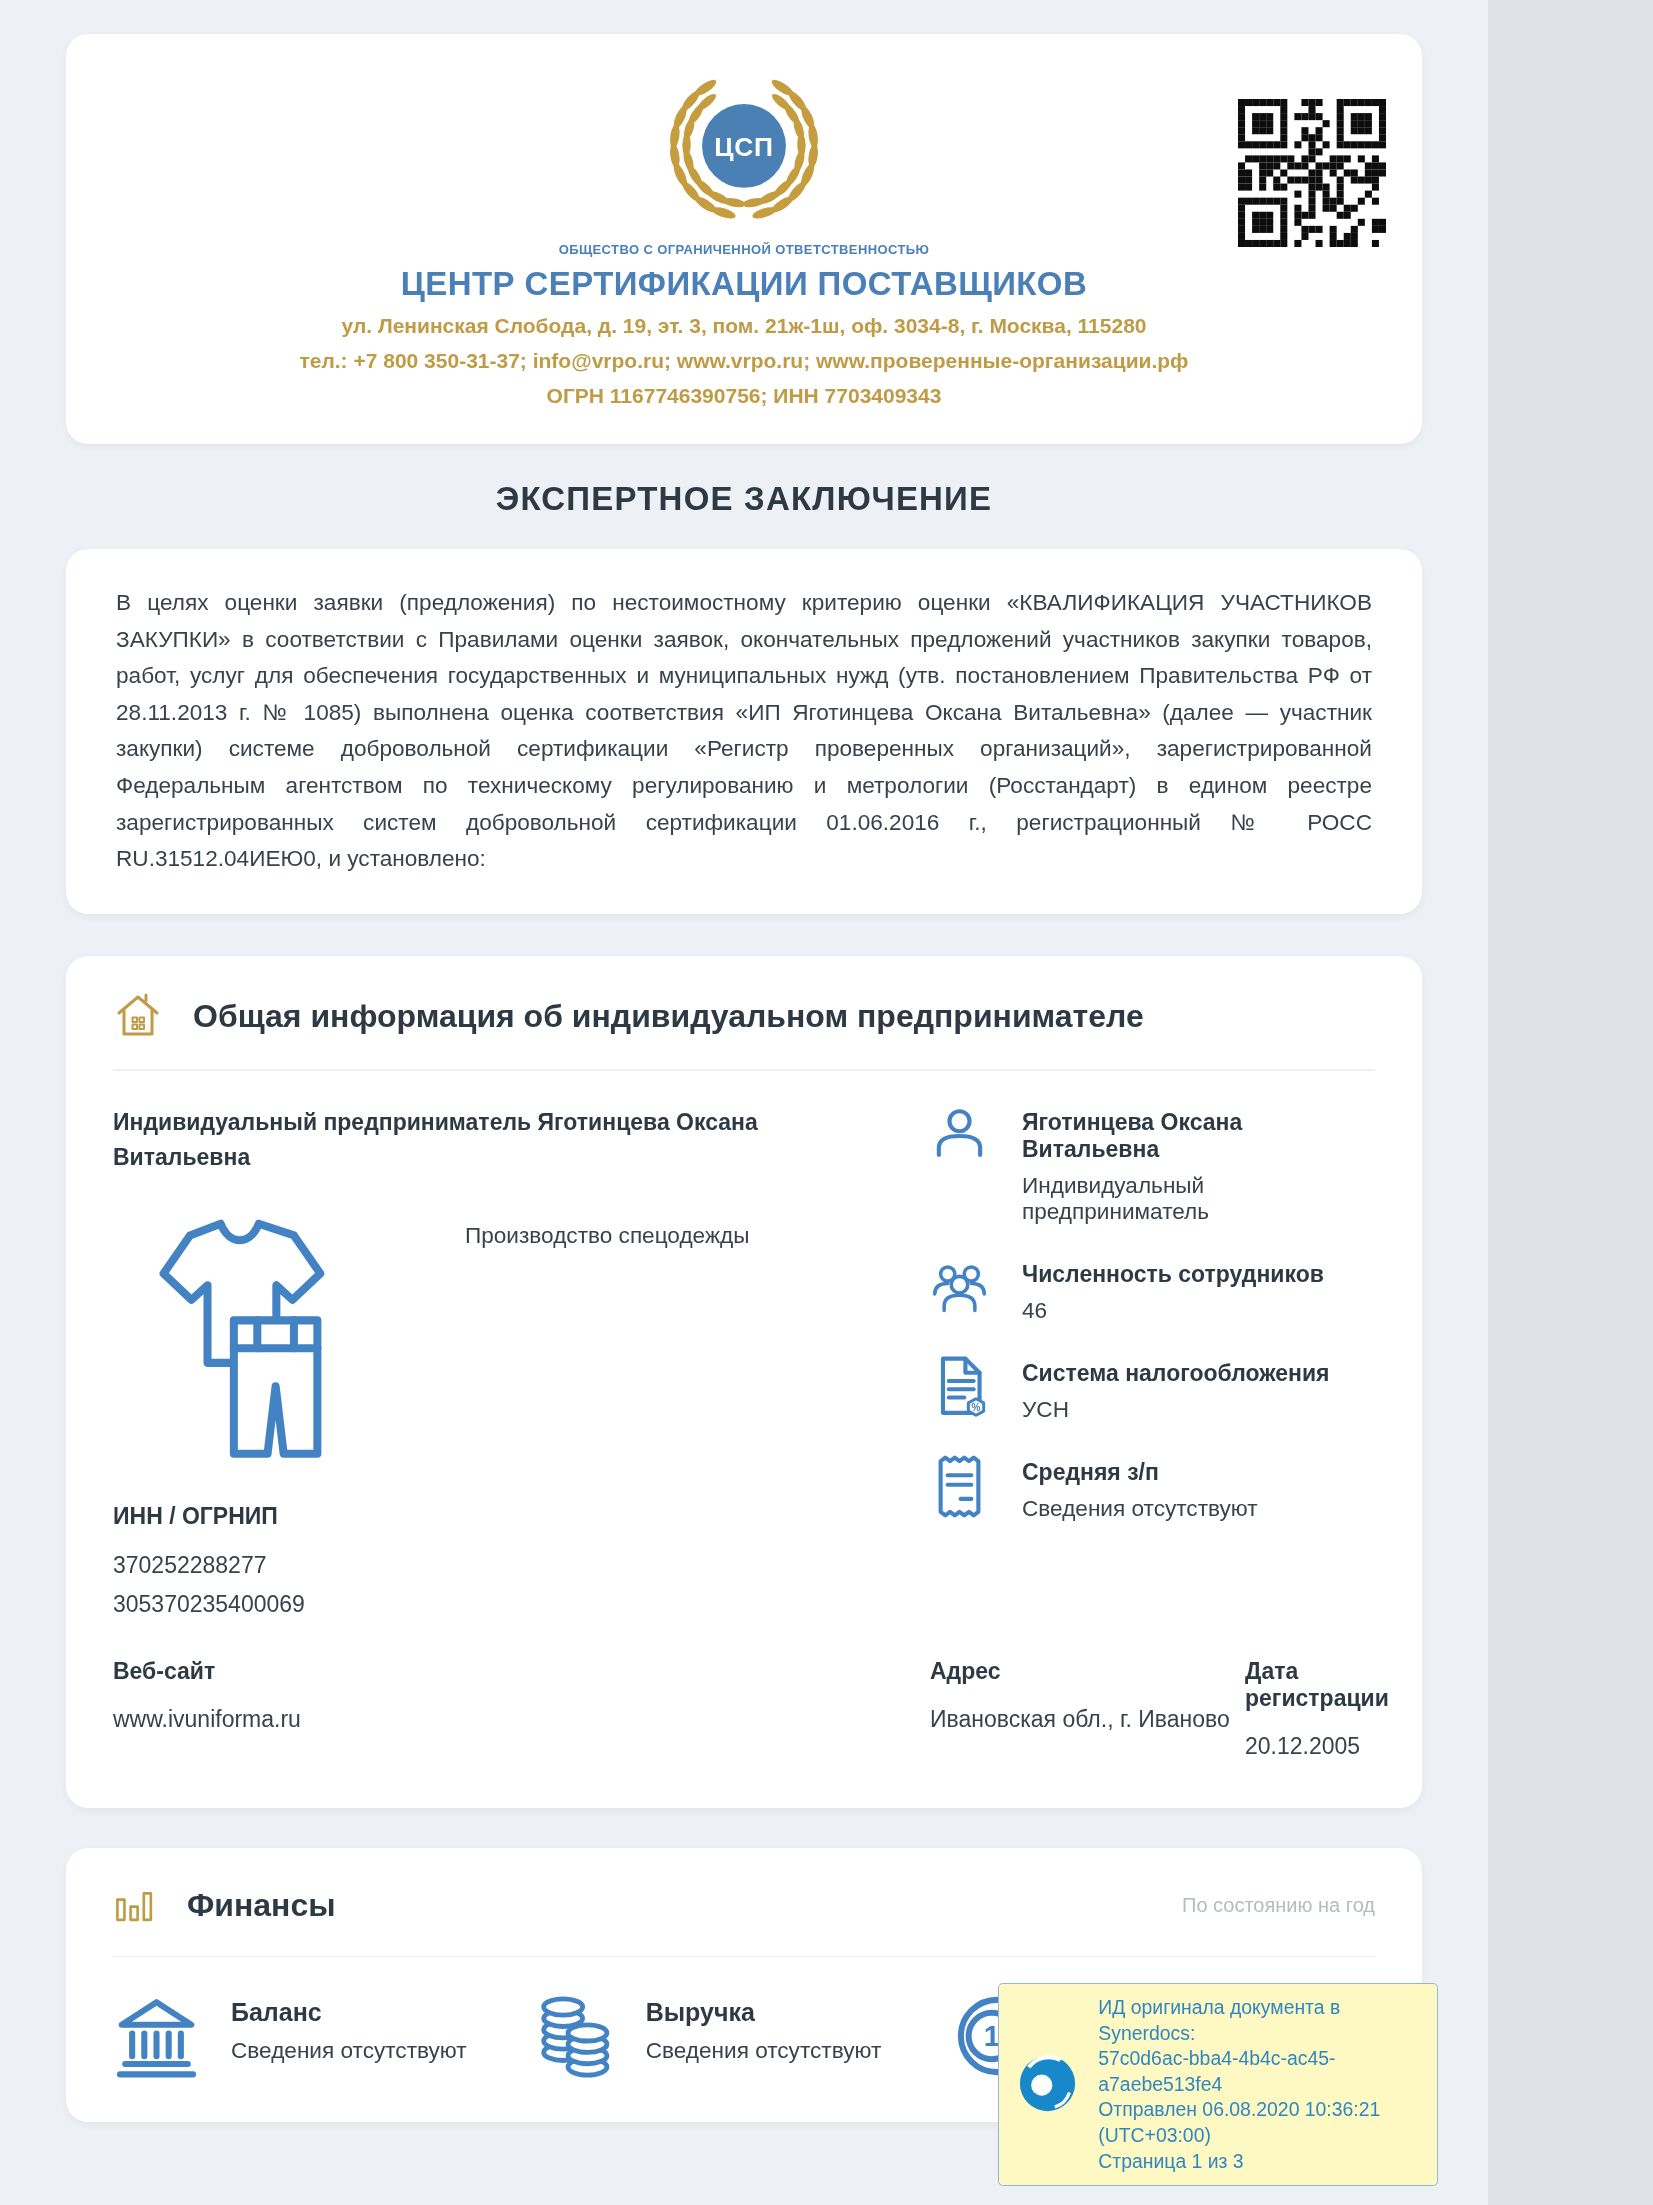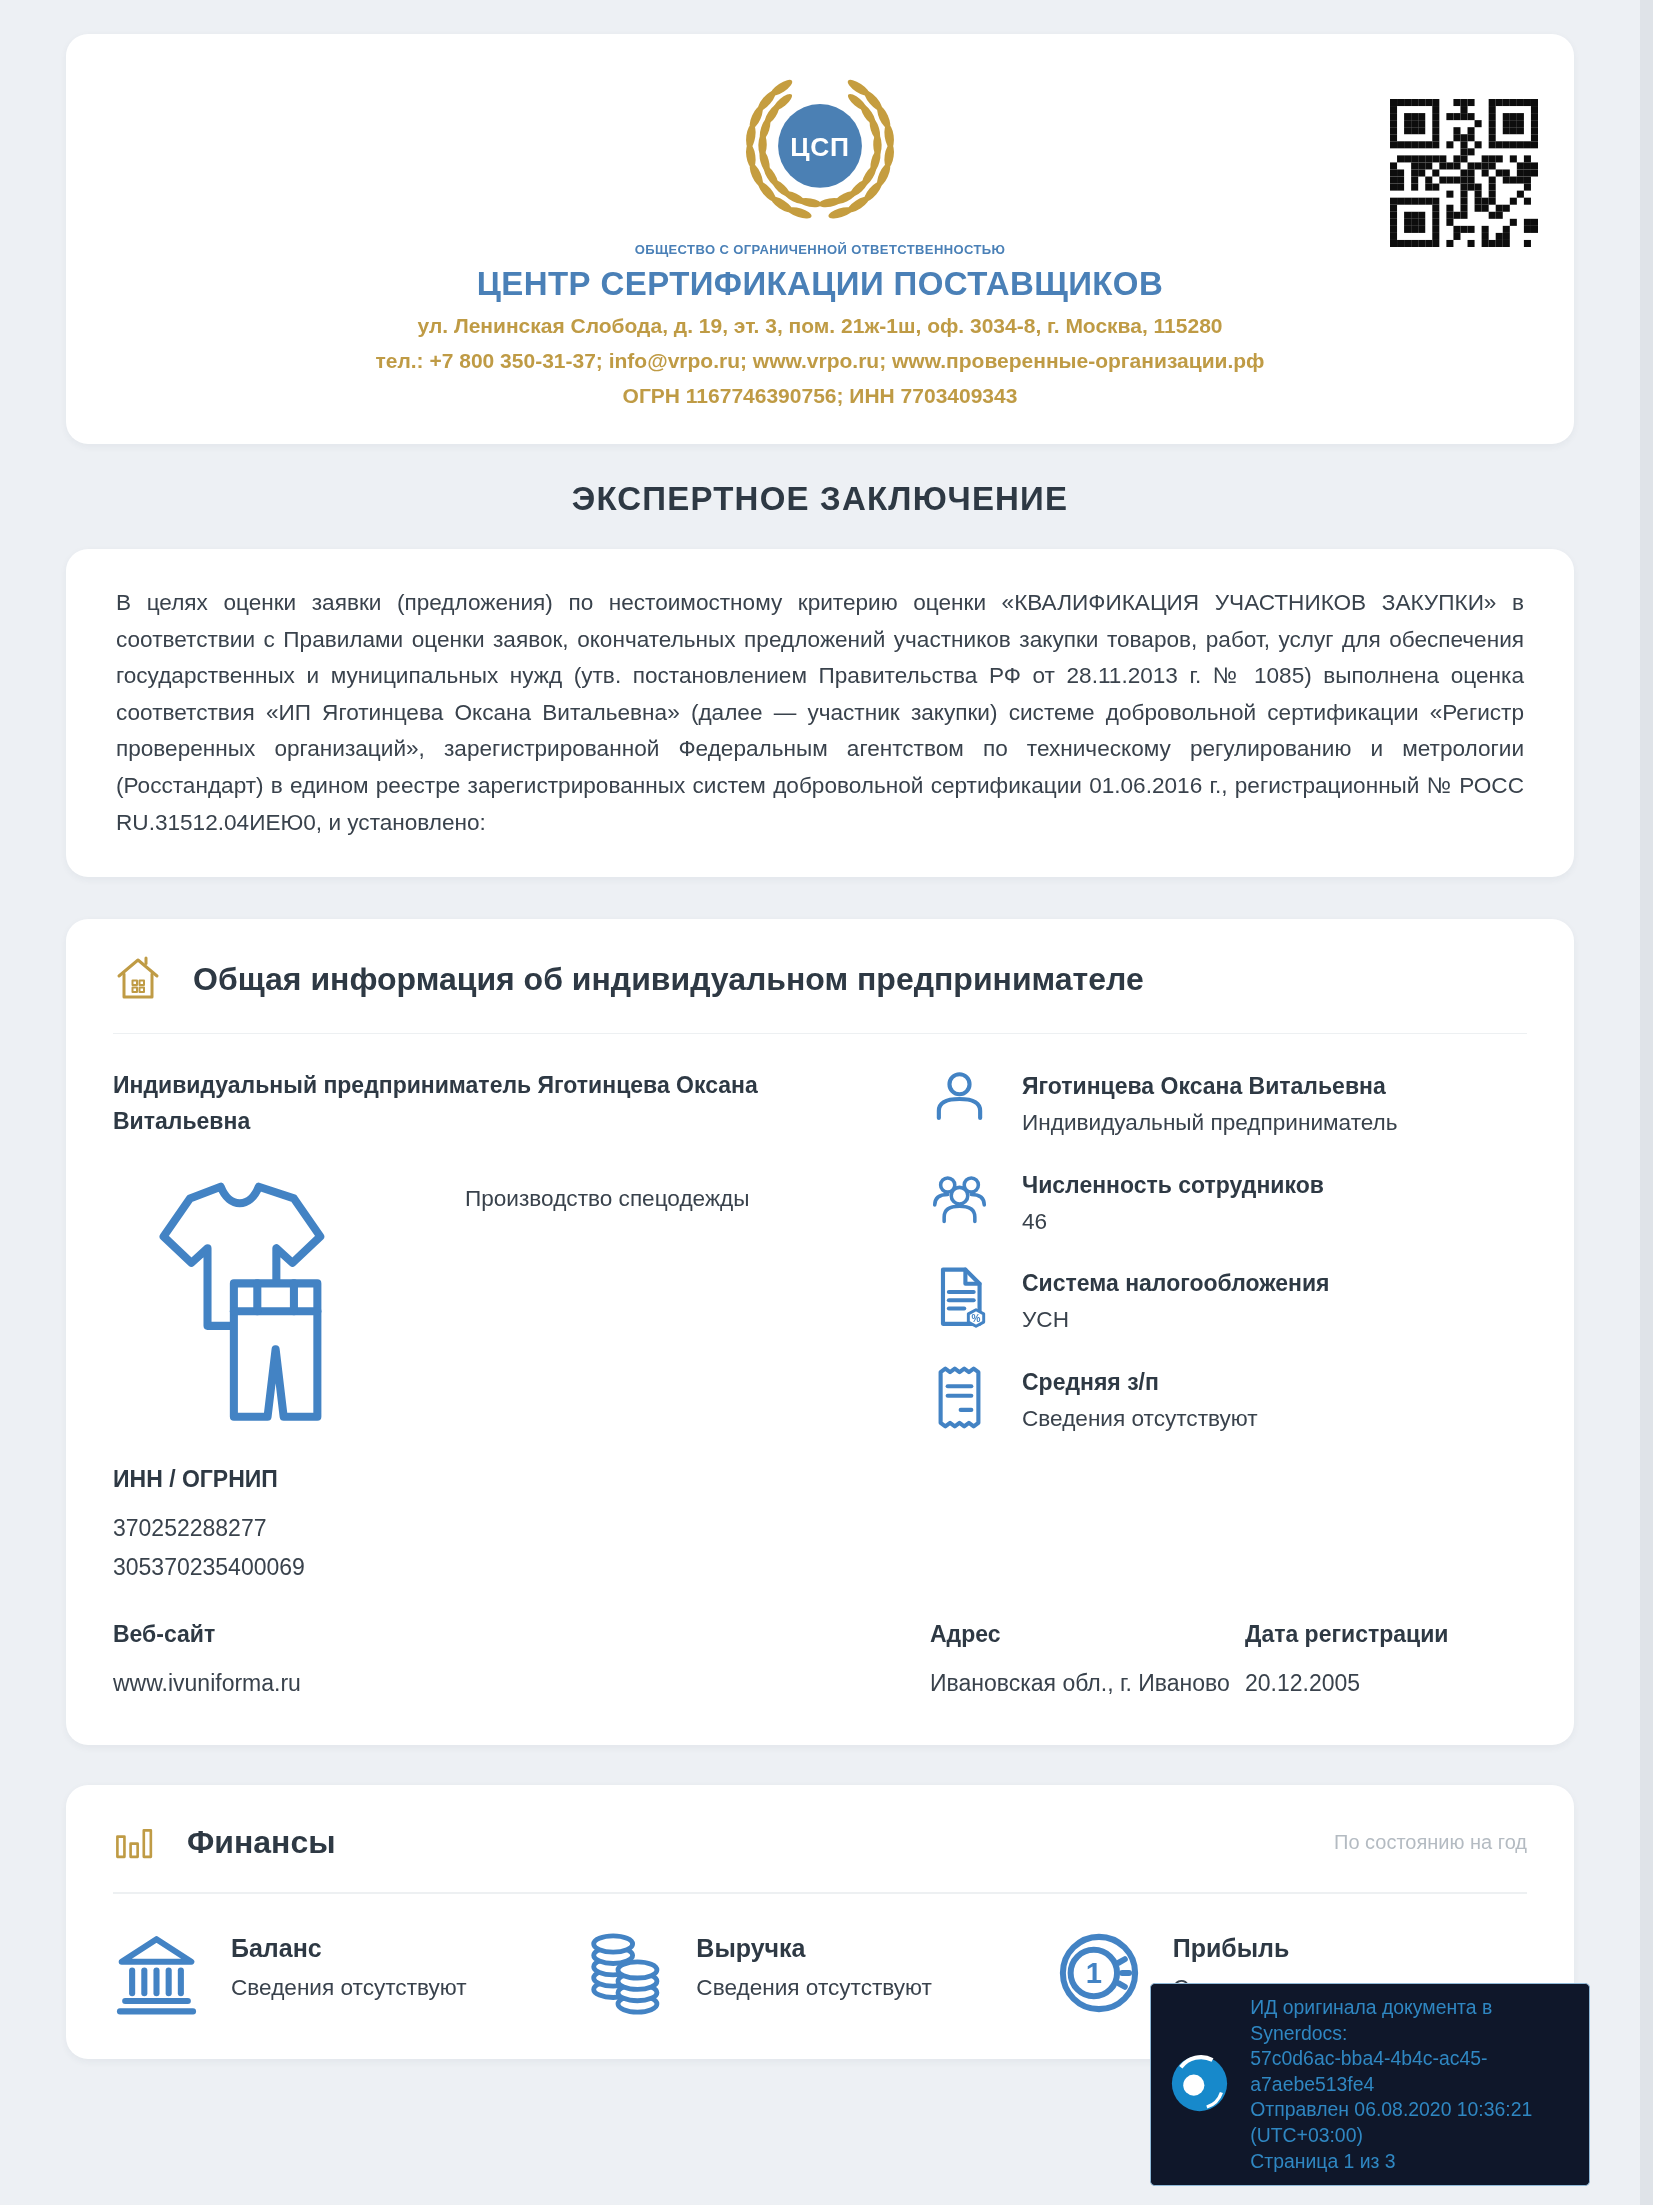--- a/index.html
+++ b/index.html
@@ -1,16 +1,16 @@
 <!DOCTYPE html>
 <html lang="ru" style="font-size:12.4px"><head>
 <meta charset="utf-8">
 <style>
   html,body{margin:0;padding:0;background:#dfe3e8;}
-  .page{position:relative;width:1640px;height:2205px;background:#edf0f4;overflow:hidden;
+  .page{position:relative;width:1488px;height:2205px;background:#edf0f4;overflow:hidden;
         font-family:"Liberation Sans","DejaVu Sans",sans-serif;color:#39424c;}
   .card{background:#fff;border-radius:22px;margin:0 66px;box-shadow:0 2.3px 7.8px rgba(40,55,75,.05);}
 
   
   .header-card{margin-top:34px;padding:25px 54px 36px;text-align:center;position:relative;}
   svg.wreath{width:156px;height:177px;display:block;margin:0 auto;}
   .org-type{margin-top:6.2px;font-size:13px;font-weight:700;color:#4a80b7;letter-spacing:0.4px;}
   .org-name{margin-top:7.8px;font-size:33px;font-weight:700;color:#4a80b7;letter-spacing:0.4px;}
   .gold{margin-top:11px;font-size:21px;font-weight:700;color:#bf9b45;}
   .qr{position:absolute;top:65px;right:36px;width:148px;height:148px;}
@@ -54,21 +54,21 @@
   .fin-card{margin-top:40px;padding:34px 47px 36px;}
   .as-of{margin-left:auto;font-size:20px;color:#b4bbc2;font-weight:400;}
   .fin-grid{display:grid;grid-template-columns:repeat(3,1fr);margin-top:9.3px;}
   .fin-item{display:flex;gap:31px;align-items:flex-start;}
   .fin-icon{flex:0 0 auto;}
   .fin-label{font-size:25px;font-weight:700;color:#2e3944;margin-top:6.2px;}
   .fin-value{font-size:22.6px;color:#39424c;margin-top:11.7px;}
 
   
   .stamp{position:absolute;right:50px;bottom:18.7px;width:440px;box-sizing:border-box;
-         display:flex;align-items:center;gap:18.7px;background:#0f172a;border:1.6px solid #8fb9d8;
+         display:flex;align-items:center;gap:18.7px;background:#fef9c3;border:1.6px solid #8fb9d8;
          border-radius:4.7px;padding:11px 15.6px;}
   .stamp-text{font-size:19.4px;line-height:1.32;color:#2f87c2;}
 
   
   .ic{stroke:#4383c4;fill:none;stroke-width:7;stroke-linecap:round;stroke-linejoin:round;}
   .ic-gold{stroke:#bf9b45;fill:none;stroke-width:6;stroke-linecap:round;stroke-linejoin:round;}
 </style>
 </head>
 <body>
 

